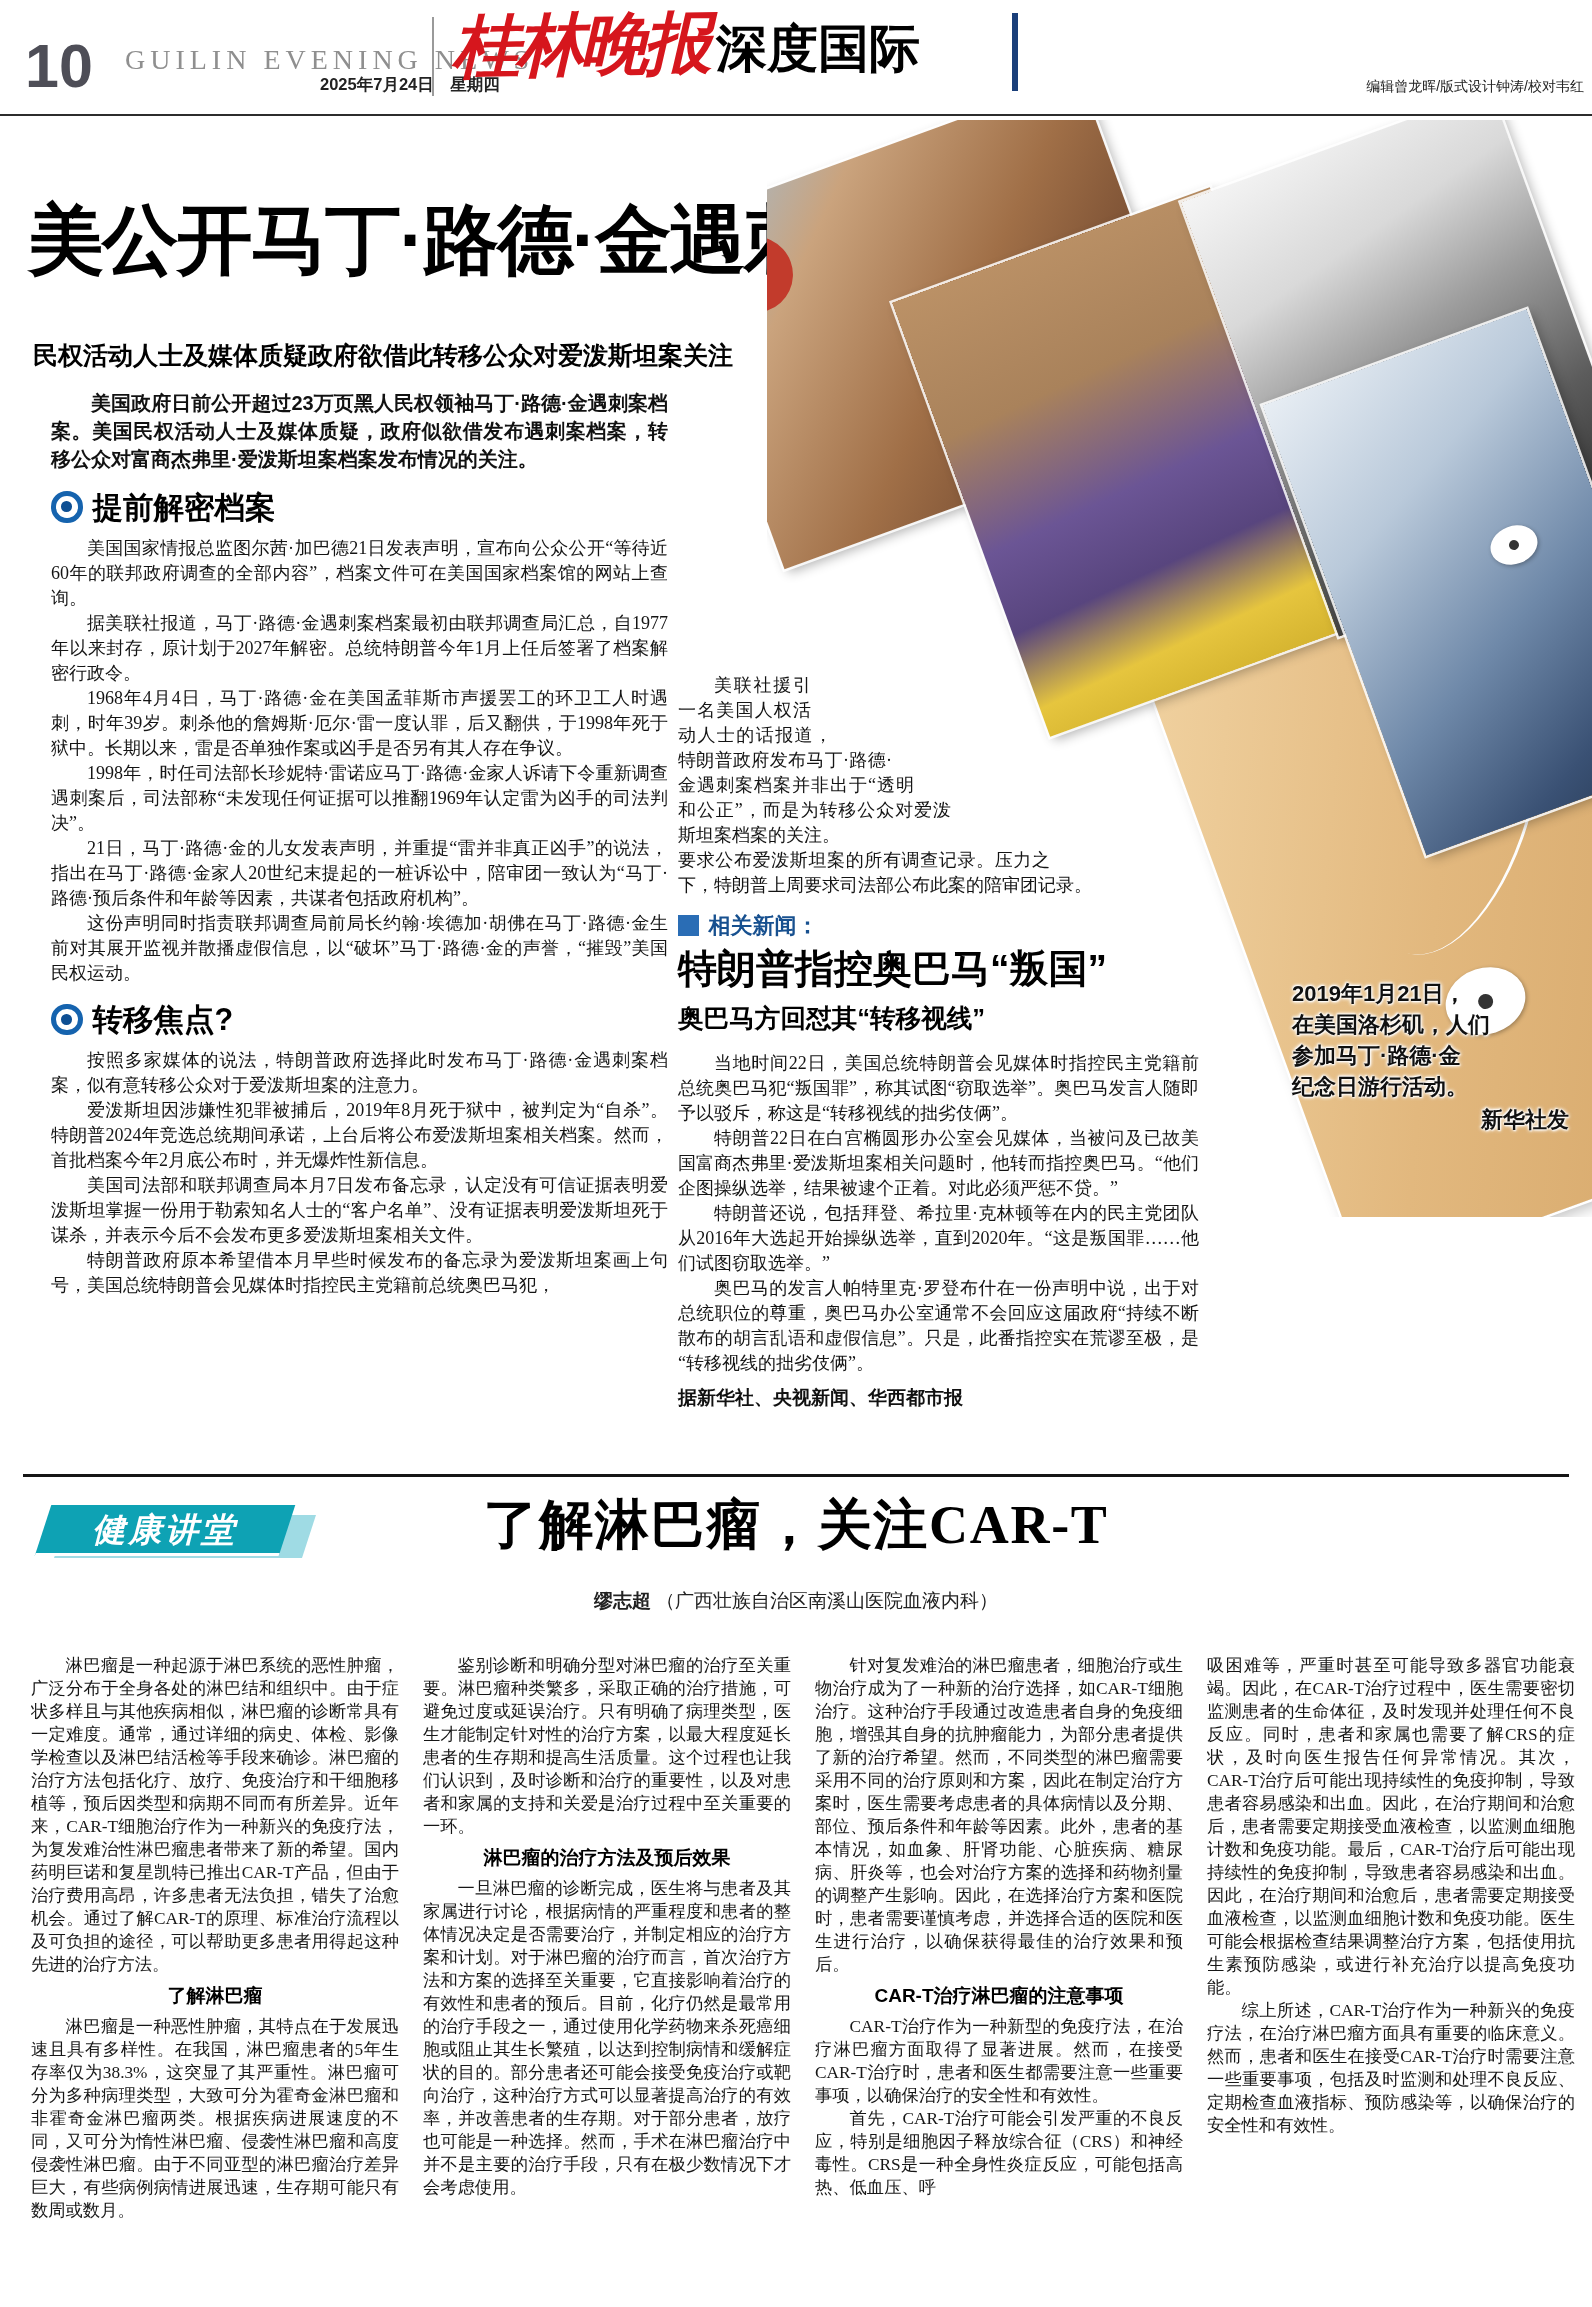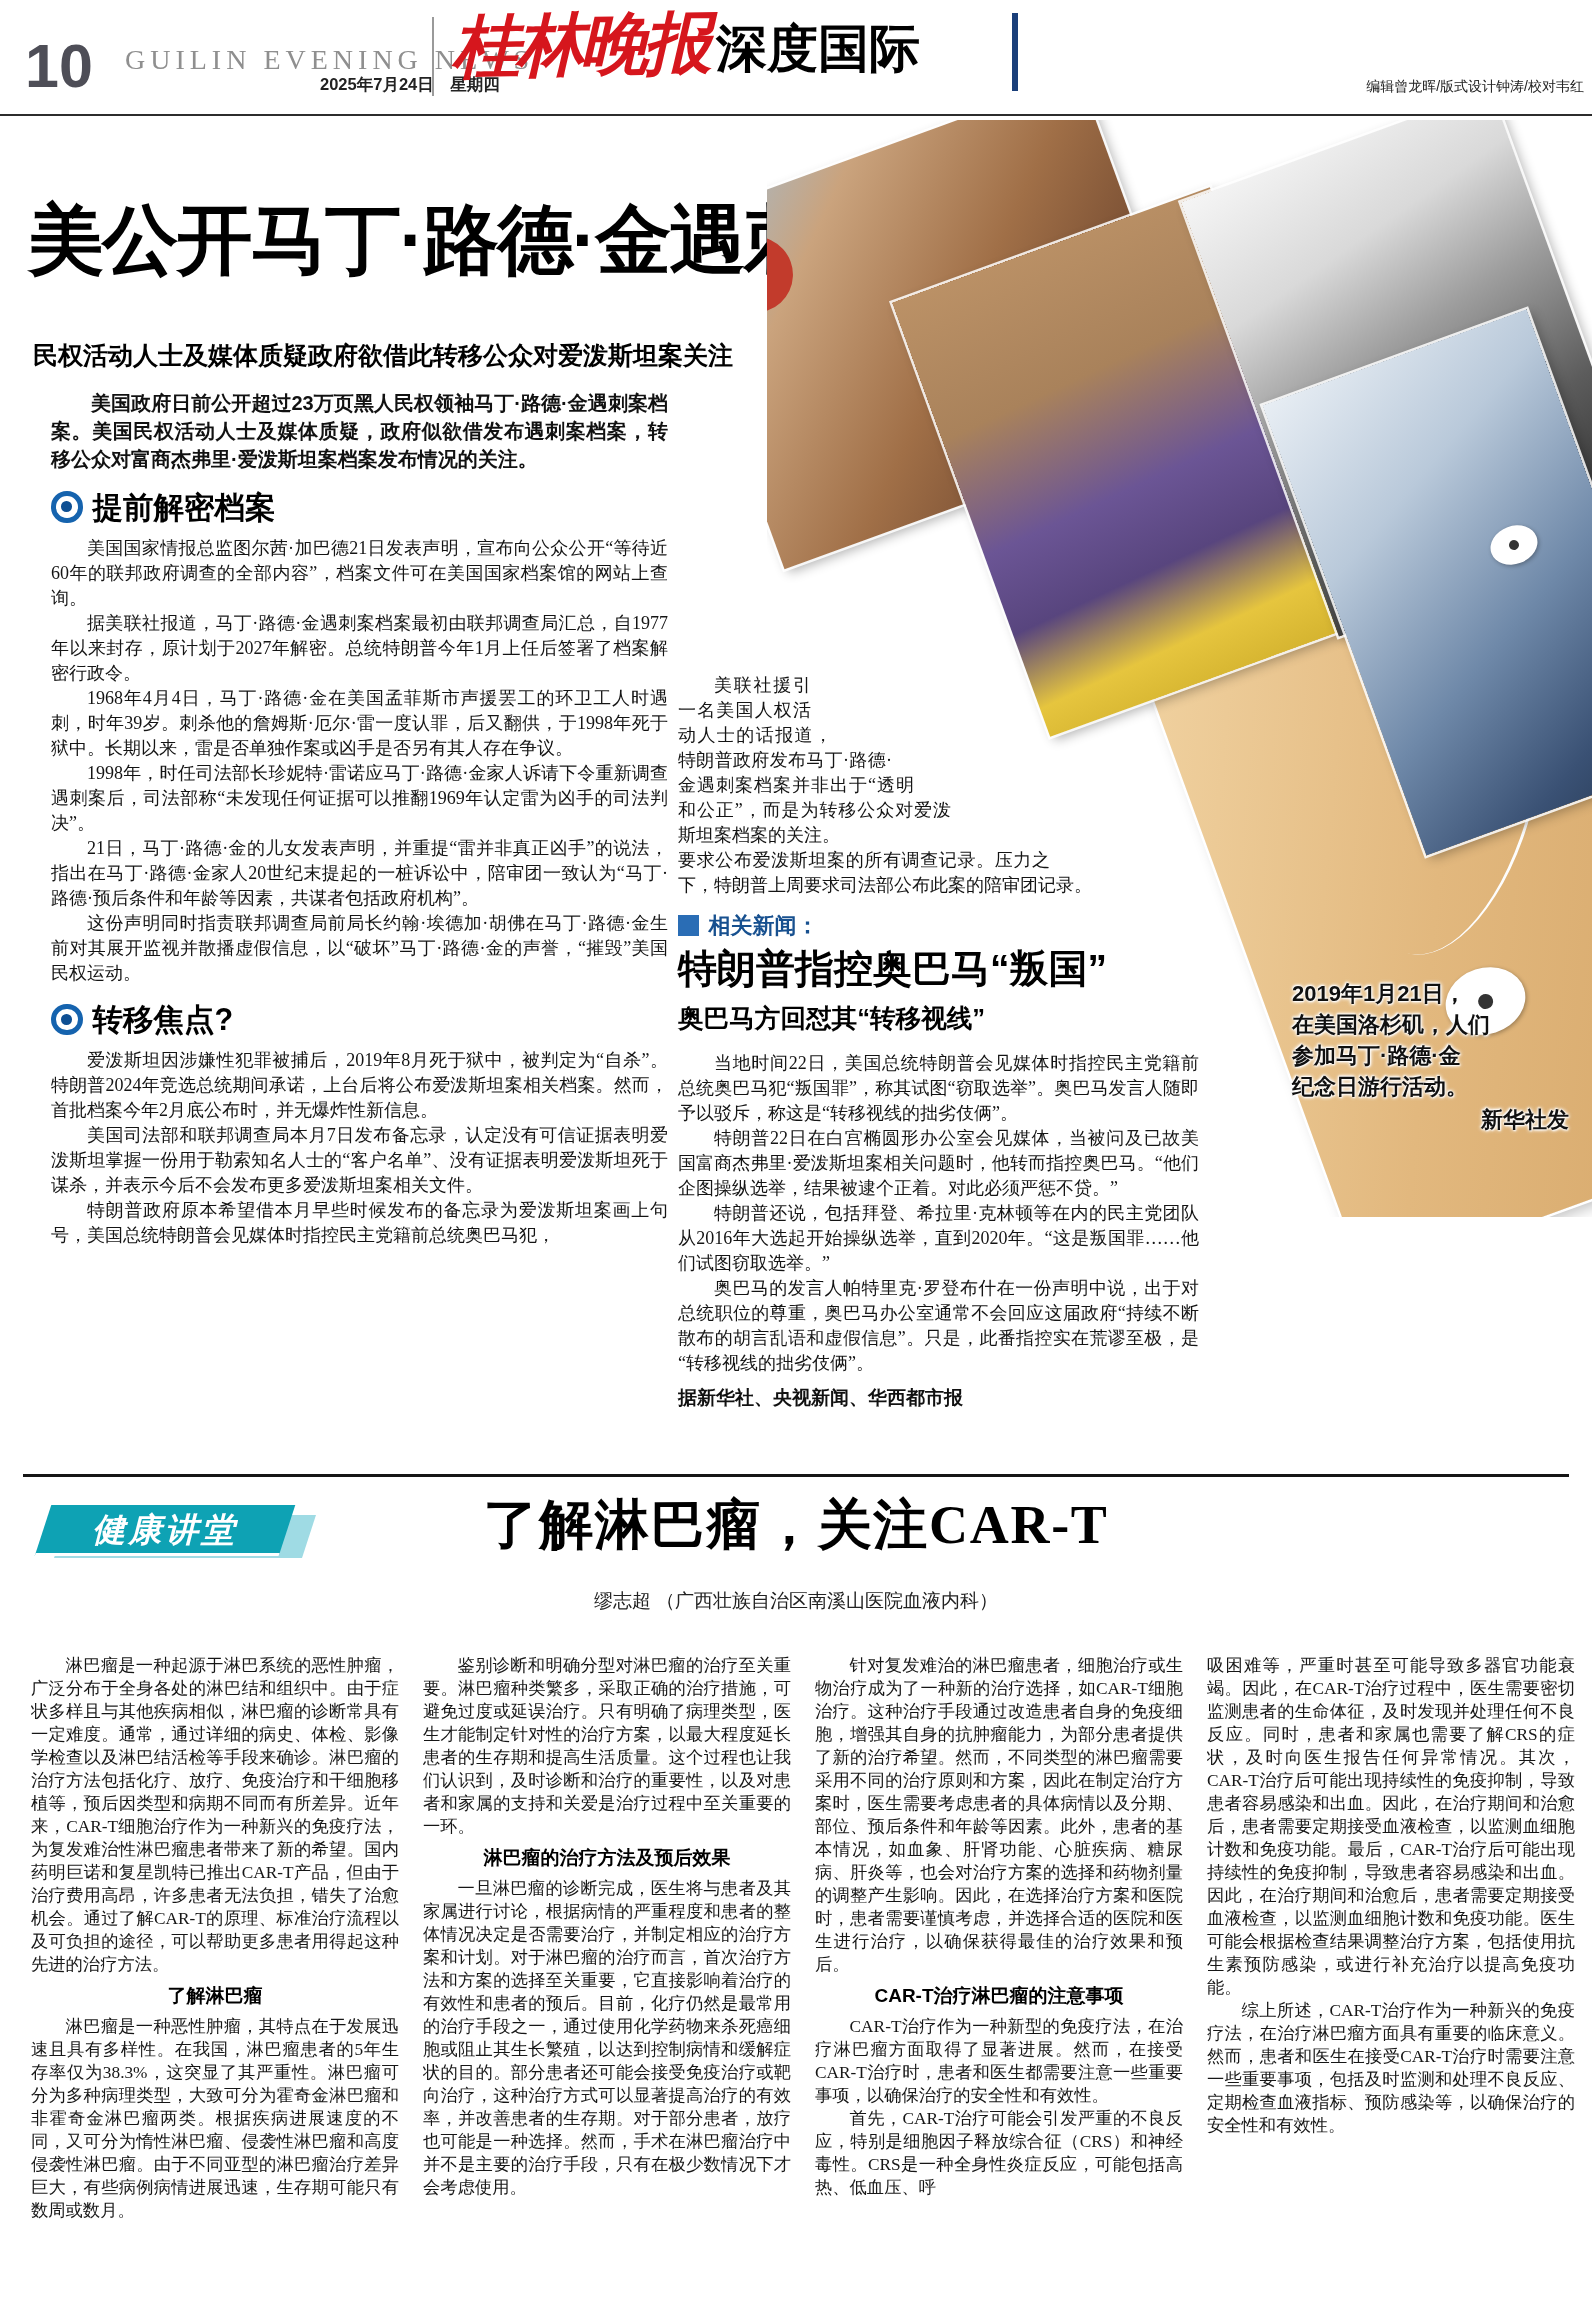--- a/index.html
+++ b/index.html
@@ -80,21 +80,21 @@
              transform:skewX(-18deg);}
   .badge .bf{position:absolute;left:0;top:0;width:244px;height:48px;background:#0ea2b4;
              transform:skewX(-18deg);display:flex;align-items:center;justify-content:center;
              border-bottom:3.3px solid #ffffff;}
   .badge .bf span{transform:skewX(18deg);font:900 33px/1 "Liberation Sans",sans-serif;
              font-style:italic;color:#fff;letter-spacing:3.3px;}
   .health-title{position:absolute;left:50%;transform:translateX(-50%);top:1498px;white-space:nowrap;
              font:900 54px/1 "Liberation Serif",serif;color:#000;letter-spacing:1.7px;}
   .health-author{position:absolute;left:0;top:1591px;width:1592px;text-align:center;
              font:400 19px/1 "Liberation Serif",serif;color:#222;}
-  .health-author b{font-weight:400;margin-right:5px;}
+  .health-author b{font-weight:700;margin-right:5px;}
   .hcol{position:absolute;top:1654px;width:368px;height:653px;overflow:hidden;}
   .hc1{left:31px;}.hc2{left:423px;}.hc3{left:815px;}.hc4{left:1207px;}
   .hp{font:400 17.3px/23px "Liberation Serif",serif;text-align:justify;text-indent:2em;margin:0;color:#161616;}
   .hp.cont{text-indent:0;}
   .hh{font:700 19px/1 "Liberation Sans",sans-serif;text-align:center;margin:10px 0 10px 0;color:#000;}
 </style>
 </head>
 <body>
 
 <div class="page">
@@ -125,20 +125,21 @@
     <p class="p">1968年4月4日，马丁·路德·金在美国孟菲斯市声援罢工的环卫工人时遇刺，时年39岁。刺杀他的詹姆斯·厄尔·雷一度认罪，后又翻供，于1998年死于狱中。长期以来，雷是否单独作案或凶手是否另有其人存在争议。</p>
     <p class="p">1998年，时任司法部长珍妮特·雷诺应马丁·路德·金家人诉请下令重新调查遇刺案后，司法部称“未发现任何证据可以推翻1969年认定雷为凶手的司法判决”。</p>
     <p class="p">21日，马丁·路德·金的儿女发表声明，并重提“雷并非真正凶手”的说法，指出在马丁·路德·金家人20世纪末提起的一桩诉讼中，陪审团一致认为“马丁·路德·预后条件和年龄等因素，共谋者包括政府机构”。</p>
     <p class="p">这份声明同时指责联邦调查局前局长约翰·埃德加·胡佛在马丁·路德·金生前对其展开监视并散播虚假信息，以“破坏”马丁·路德·金的声誉，“摧毁”美国民权运动。</p>
     <div class="sec-h">
       <span class="bullet">
           <i></i>
         </span>
       <span>转移焦点?</span>
     </div>
+    <p class="p">按照多家媒体的说法，特朗普政府选择此时发布马丁·路德·金遇刺案档案，似有意转移公众对于爱泼斯坦案的注意力。</p>
     <p class="p">爱泼斯坦因涉嫌性犯罪被捕后，2019年8月死于狱中，被判定为“自杀”。特朗普2024年竞选总统期间承诺，上台后将公布爱泼斯坦案相关档案。然而，首批档案今年2月底公布时，并无爆炸性新信息。</p>
     <p class="p">美国司法部和联邦调查局本月7日发布备忘录，认定没有可信证据表明爱泼斯坦掌握一份用于勒索知名人士的“客户名单”、没有证据表明爱泼斯坦死于谋杀，并表示今后不会发布更多爱泼斯坦案相关文件。</p>
     <p class="p">特朗普政府原本希望借本月早些时候发布的备忘录为爱泼斯坦案画上句号，美国总统特朗普会见媒体时指控民主党籍前总统奥巴马犯，</p>
   </div>
 
   <div class="col-mid">
     <div class="sp" style="width:388px"></div>
     <div class="sp" style="width:367px"></div>
     <div class="sp" style="width:307px"></div>
     <div class="sp" style="width:285px"></div>

